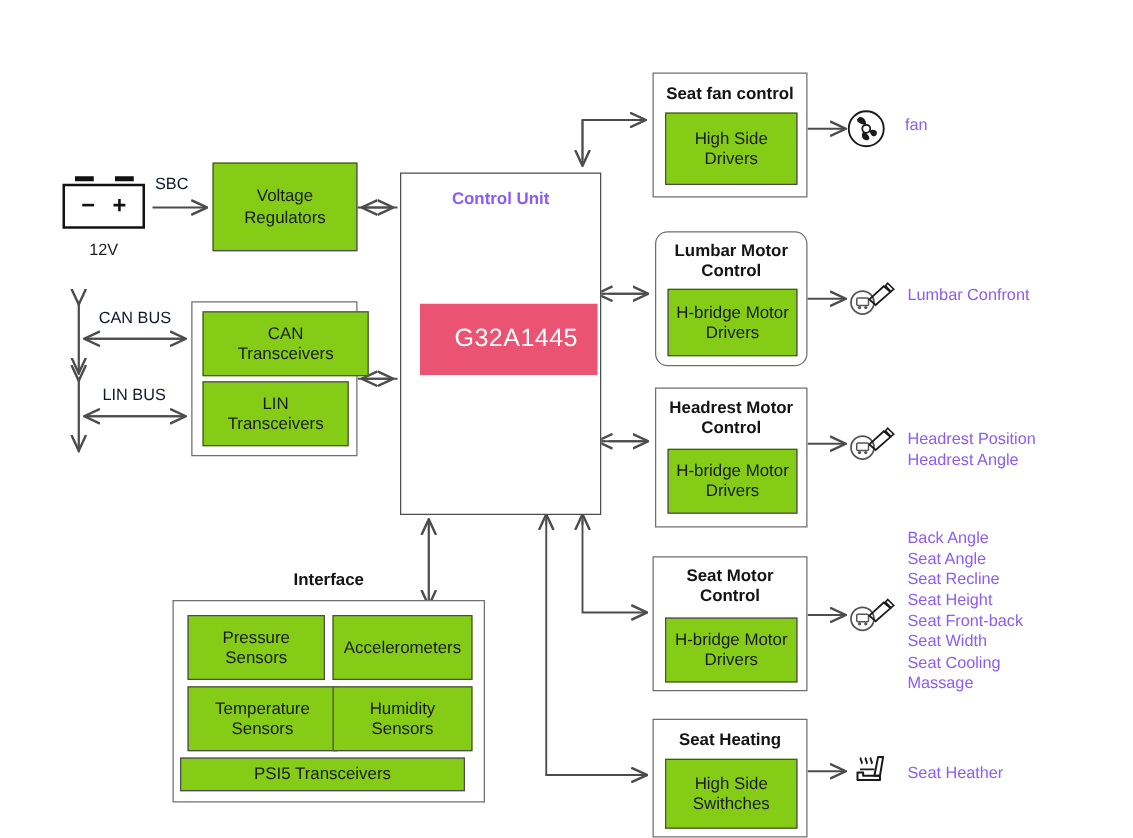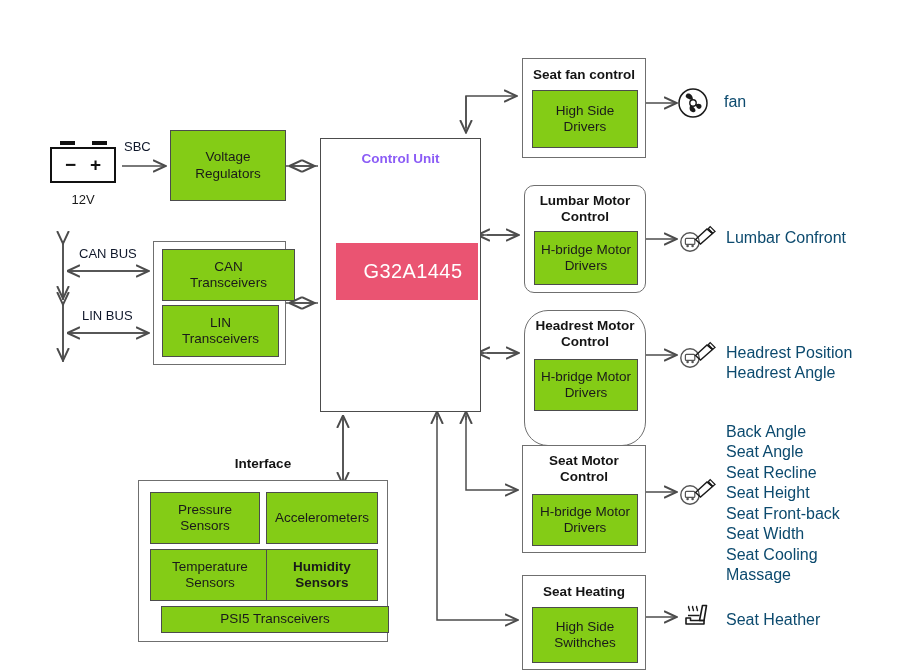--- a/index.html
+++ b/index.html
@@ -66,21 +66,21 @@
     display:flex; align-items:center; justify-content:space-around;
     font-size:19px; font-weight:700; color:#111; padding:0 6px;
   }
   .bat-nub { position:absolute; top:0px; width:15px; height:4px; background:#111; }
   #bat-nub-l { left:10px; }
   #bat-nub-r { left:42px; }
   #battery-caption { position:absolute; left:50px; top:192px; width:66px; text-align:center; font-size:13px; }
 
   
   .icon-slot { position:absolute; width:34px; height:34px; }
-  .per-label { position:absolute; font-size:16px; line-height:1.28; white-space:pre-line; color:#0c4a6e; }
+  .per-label { position:absolute; font-size:13px; line-height:1.28; white-space:pre-line; color:#8b5cf6; }
 
   .cell { font-size:13.5px; }
 </style>
 </head>
 <body>
 
 <div id="canvas">
 
   <svg class="wires" viewBox="0 0 906 670">
     <defs>
@@ -172,23 +172,23 @@
   </div>
 
   <div class="grp-title" style="left:168px; top:456px; width:190px;">Interface</div>
 
   <div class="box outerbox" style="left:138px; top:480px; width:250px; height:162px;">
     <div class="box cell" style="position:absolute; left:11px; top:11px; width:110px; height:52px; white-space:pre-line;">Pressure
 Sensors</div>
     <div class="box cell" style="position:absolute; left:127px; top:11px; width:112px; height:52px;">Accelerometers</div>
     <div class="box cell" style="position:absolute; left:11px; top:68px; width:120px; height:52px; white-space:pre-line;">Temperature
 Sensors</div>
-    <div class="box cell" style="position:absolute; left:127px; top:68px; width:112px; height:52px; white-space:pre-line;font-weight:bold;">Humidity
+    <div class="box cell" style="position:absolute; left:127px; top:68px; width:112px; height:52px; white-space:pre-line;">Humidity
 Sensors</div>
-    <div class="box cell" style="position:absolute; left:22px; top:125px; width:228px; height:27px;">PSI5 Transceivers</div>
+    <div class="box cell" style="position:absolute; left:5px; top:125px; width:228px; height:27px;">PSI5 Transceivers</div>
   </div>
 
   <div class="box outerbox" style="left:522px; top:58px; width:124px; height:100px;">
     <div class="grp-title" style="left:0; top:8px; width:100%; white-space:pre-line;">Seat fan control</div>
     <div class="box cell" style="position:absolute; left:9px; top:31px; width:106px; height:58px; white-space:pre-line;">High Side
 Drivers</div>
   </div>
   <div class="icon-slot" style="left:676px; top:86px;">
     <svg viewBox="0 0 34 34" width="34" height="34">
       <circle cx="17" cy="17" r="14" fill="none" stroke="#1a1a1a" stroke-width="1.5"></circle>
@@ -212,21 +212,21 @@
       <rect x="7.4" y="16.4" width="9.4" height="6" fill="none" stroke="#555" stroke-width="1.2" rx="1"></rect>
       <circle cx="9.6" cy="24" r="1.3" fill="#555"></circle>
       <circle cx="14.6" cy="24" r="1.3" fill="#555"></circle>
       <path d="M17.5 17.5 L29 7 L34.5 11.5 L22.5 22 Z" fill="none" stroke="#1a1a1a" stroke-width="1.4"></path>
       <path d="M29.5 7.2 L34.4 11.6" stroke="#1a1a1a" stroke-width="1.3"></path>
       <path d="M32.2 4.6 L37 9.4 L34.8 11.2 L30.4 6.6 Z" fill="none" stroke="#1a1a1a" stroke-width="1.3"></path>
     </svg>
   </div>
   <div class="per-label" style="left:726px; top:228px;">Lumbar Confront</div>
 
-  <div class="box outerbox" style="left:524px; top:310px; width:122px; height:136px;border-radius:24px;">
+  <div class="box outerbox" style="left:524px; top:310px; width:122px; height:112px;">
     <div class="grp-title" style="left:0; top:7px; width:100%; white-space:pre-line;">Headrest Motor
 Control</div>
     <div class="box cell" style="position:absolute; left:9px; top:48px; width:104px; height:52px; white-space:pre-line;">H-bridge Motor
 Drivers</div>
   </div>
   <div class="icon-slot" style="left:678px; top:338px;">
     <svg viewBox="0 0 40 34" width="40" height="34">
       <circle cx="12" cy="20" r="9.2" fill="none" stroke="#555" stroke-width="1.4"></circle>
       <rect x="7.4" y="16.4" width="9.4" height="6" fill="none" stroke="#555" stroke-width="1.2" rx="1"></rect>
       <circle cx="9.6" cy="24" r="1.3" fill="#555"></circle>

